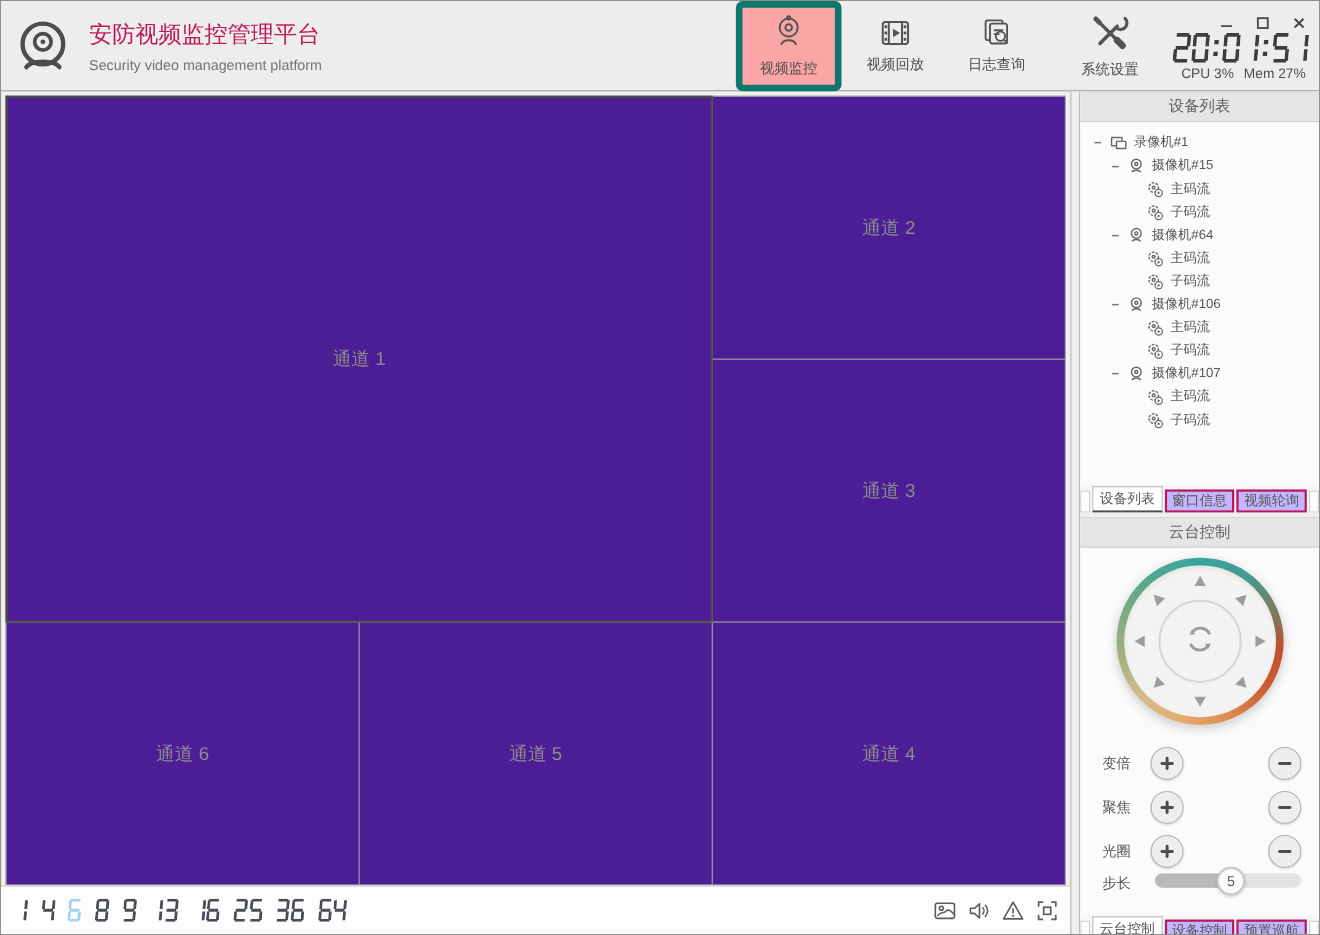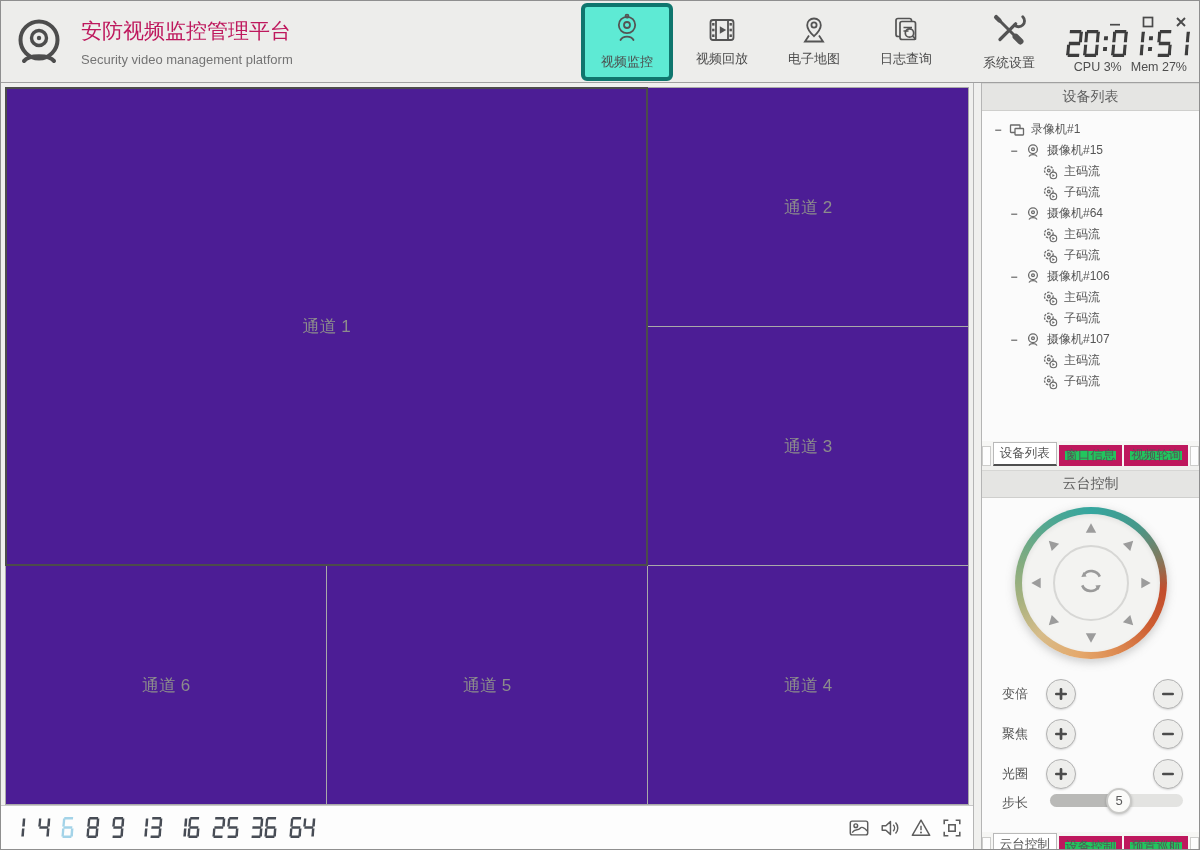--- a/index.html
+++ b/index.html
@@ -9,21 +9,21 @@
   
   .header{height:82px;flex:none;display:flex;align-items:center;background:#ededeb;
     border-bottom:1px solid #a0a0a0;padding:0 6px 0 10px;box-sizing:border-box;}
   .logo{width:56px;height:56px;color:#4d4d4d;margin-right:14px;flex:none;}
   .titles{display:flex;flex-direction:column;gap:7px;}
   .app-title{font-size:21px;color:#be185d;}
   .app-subtitle{font-size:13px;color:#747474;}
   .toolbar{display:flex;align-items:center;margin-left:auto;gap:6px;}
   .tb-btn{width:84px;height:70px;display:flex;flex-direction:column;align-items:center;justify-content:center;
     gap:5px;color:#545454;border:1px solid transparent;border-radius:6px;cursor:pointer;}
-  .tb-btn.active{border:4px solid #0f766e;background:#5eead4;gap:10px;}
+  .tb-btn.active{border:6px solid #0f766e;background:#fca5a5;gap:10px;}
   .tb-btn .tb-icon{width:30px;height:30px;}
   .tb-btn.settings .tb-icon{width:38px;height:38px;}
   .tb-btn .tb-label{font-size:13px;color:#4c4c4c;white-space:nowrap;}
   .tb-btn.settings{margin-left:12px;border:none;background:none;}
   .right-cluster{width:138px;flex:none;display:flex;flex-direction:column;align-items:flex-end;gap:3px;
     padding:4px 4px 0 0;}
   .win-controls{display:flex;gap:21px;color:#4a4a4a;margin-bottom:1px;padding-right:2px;}
   .win-btn{width:12px;height:12px;cursor:pointer;}
   .sevenseg{display:flex;align-items:flex-end;}
   .sevenseg svg{transform:skewX(-5deg);display:block;}
@@ -49,21 +49,21 @@
   
   .panel{flex:1;background:#fbfbfb;display:flex;flex-direction:column;min-height:0;overflow:hidden;}
   .panel-header{height:26px;flex:none;background:#e5e5e3;border-bottom:1px solid #cfcfcd;border-top:1px solid #d6d6d4;
     display:flex;align-items:center;justify-content:center;font-size:14px;color:#5f5f5f;}
   .tree{height:322px;flex:none;overflow:hidden;padding-top:8px;}
   .tree-row{height:21px;display:flex;align-items:center;font-size:12px;color:#565656;cursor:pointer;}
   .tree-expander{width:12px;text-align:center;color:#777;font-weight:bold;flex:none;margin-right:5px;}
   .tree-icon{width:16px;height:16px;flex:none;margin-right:6px;color:#6a6a6a;}
   .tab-row{height:25px;flex:none;display:flex;align-items:flex-end;gap:2px;background:#f6f6f4;}
   .tab{width:64px;height:21px;display:flex;align-items:center;justify-content:center;font-size:12.5px;color:#555;
-    background:#22c55e;border:6px solid #be185d;cursor:pointer;box-sizing:border-box;}
+    background:#c4b5fd;border:2px solid #be185d;cursor:pointer;box-sizing:border-box;}
   .tab.active{background:#ffffff;border:1px solid #b9b9b9;border-bottom:2px solid #4f4f4f;height:24px;}
   .tab-stub{width:9px;height:20px;background:#fdfdfd;border:1px solid #cdcdcb;box-sizing:border-box;}
   .gap4{height:4px;flex:none;background:#f0f0ee;}
   .ptz{height:176px;flex:none;display:flex;justify-content:center;}
   .ring{width:152px;height:152px;margin-top:9px;position:relative;border-radius:50%;
     background:conic-gradient(#35a69f 0deg,#47988a 40deg,#7f7a5e 70deg,#c24d2d 95deg,#cd5c31 125deg,#dd8b52 160deg,
       #e5a96c 190deg,#d6bc8a 225deg,#a9b27f 255deg,#84ac7f 285deg,#55a78f 320deg,#35a69f 360deg);
     box-shadow:0 3px 10px rgba(110,110,110,.35);}
   .ring-inner{position:absolute;inset:7px;border-radius:50%;background:#f3f3f1;box-shadow:inset 0 2px 5px rgba(0,0,0,.07);}
   .ptz-center{position:absolute;left:50%;top:50%;width:72px;height:72px;transform:translate(-50%,-50%);
@@ -127,28 +127,20 @@
                 <rect x="5.1" y="19.4" width="2.4" height="2.6"></rect>
                 <rect x="22.5" y="8" width="2.4" height="2.6"></rect>
                 <rect x="22.5" y="13.7" width="2.4" height="2.6"></rect>
                 <rect x="22.5" y="19.4" width="2.4" height="2.6"></rect>
                 <path d="M12.8 11.2v7.6l6.4-3.8z"></path>
               </g>
             </svg></span>
           <span class="tb-label">视频回放</span>
         </div>
         <div class="tb-btn">
-          <span class="tb-icon"><svg viewBox="0 0 30 30" fill="none" stroke="currentColor" stroke-width="1.8">
-              <path d="M10 20.5 6 26.5h18l-4-6"></path>
-              <path d="M15 3.5c-3.9 0-6.8 2.9-6.8 6.7 0 4.6 6.8 11 6.8 11s6.8-6.4 6.8-11c0-3.8-2.9-6.7-6.8-6.7z"></path>
-              <circle cx="15" cy="10" r="2.6"></circle>
-            </svg></span>
-          <span class="tb-label">电子地图</span>
-        </div>
-        <div class="tb-btn">
           <span class="tb-icon"><svg viewBox="0 0 30 30" fill="none" stroke="currentColor" stroke-width="1.7">
               <rect x="5" y="3.5" width="15.5" height="18" rx="2"></rect>
               <rect x="9" y="6.5" width="15.5" height="18" rx="2" fill="#ededeb"></rect>
               <path d="M12.5 12.5h8.5M12.5 16h5"></path>
               <circle cx="18.5" cy="18" r="4.2"></circle>
               <path d="M21.6 21.1l3.4 3.4"></path>
             </svg></span>
           <span class="tb-label">日志查询</span>
         </div>
         <div class="tb-btn settings">

